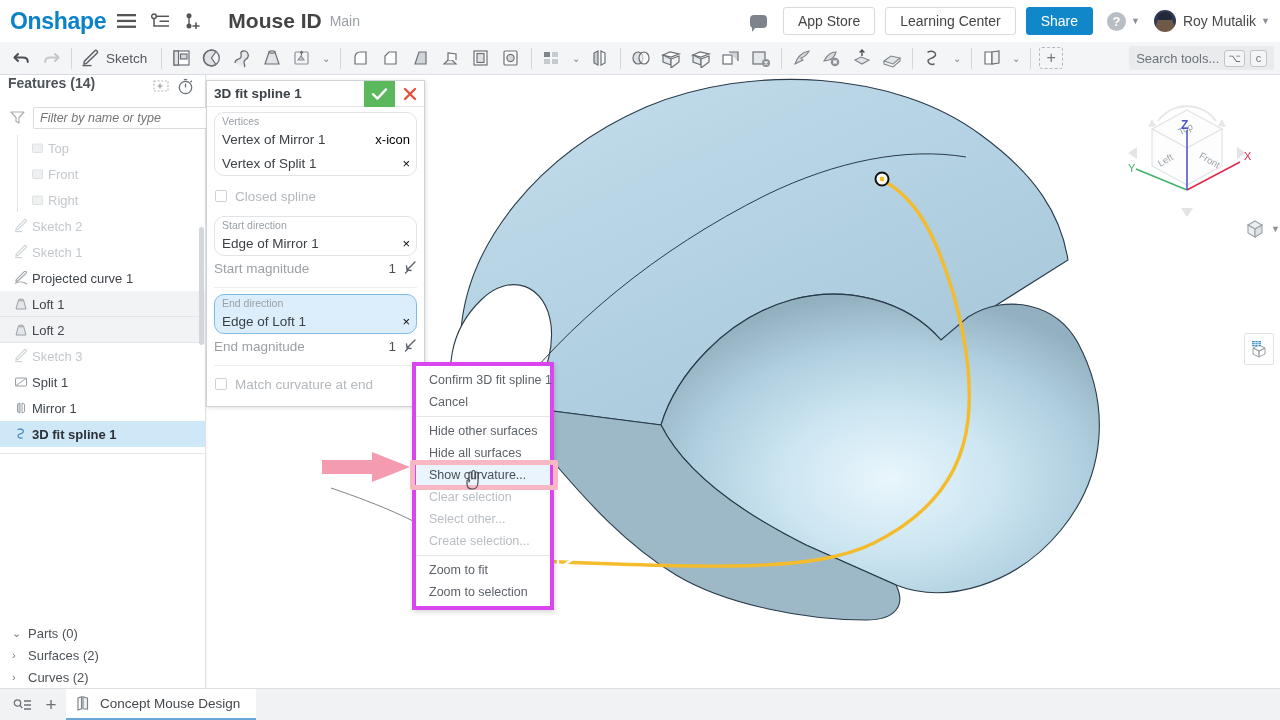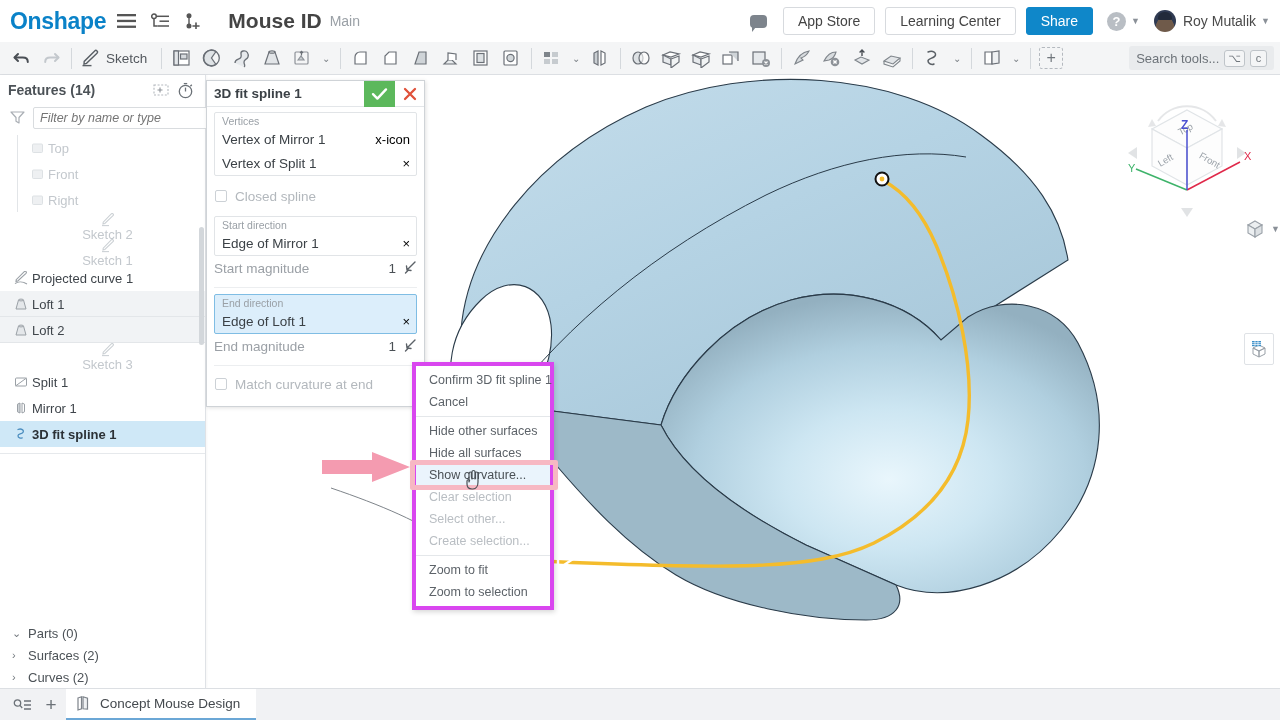--- a/index.html
+++ b/index.html
@@ -73,39 +73,39 @@
     background:#f4f5f6; color:#70767c; font-size:11px; margin-left:5px; padding:0 3px;}
   .plus-dashed{width:24px;height:22px;border:1px dashed #b4b9bf;border-radius:3px;
     display:flex;align-items:center;justify-content:center;color:#71777d;font-size:16px;}
 
   
   .left-panel {
     position:absolute; top:75px; left:0; width:206px; bottom:32px;
     background:#fff; border-right:1px solid #dfe2e6; display:flex; flex-direction:column;
     box-shadow: 1px 0 2px rgba(0,0,0,.04);
   }
-  .feat-header { height:30px; display:flex; align-items:center; padding:0 8px; }
+  .feat-header { height:30px; display:flex; align-items:flex-start; padding:0 8px; }
   .feat-title { font-size:14px; font-weight:bold; color:#4c5257; }
   .feat-header .sp{flex:1;}
   .feat-hdr-ico{width:24px;height:22px;display:flex;align-items:center;justify-content:center;
      color:#8d9298;cursor:pointer;}
   .filter-row { display:flex; align-items:center; padding:2px 8px 6px 10px; }
   .funnel{margin-right:8px;color:#9ba0a6;}
   .filter-input{flex:1;height:22px;border:1px solid #d9dcdf;border-radius:2px;background:#fff;
      font-style:italic;color:#b2b7bc;font-size:12.5px;padding:0 6px;font-family:"Liberation Sans",sans-serif;}
   .tree { flex:1; overflow:hidden; position:relative; }
   .tree-scroll{position:absolute;inset:0;overflow:hidden;}
   .tree-row {
     height:26px; display:flex; align-items:center; padding-left:10px; font-size:13px;
     color:#3f454b; cursor:pointer; position:relative;
   }
   .tree-row .ti { width:22px; display:flex; align-items:center; justify-content:center;
      color:#9aa0a6; flex:0 0 auto; }
   .tree-row.plane { padding-left:26px; color:#c3c8cd; }
-  .tree-row.dim { color:#c3c8cd;flex-direction:column; }
+  .tree-row.dim { color:#c3c8cd; }
   .tree-row.dim .ti{color:#ccd1d5;}
   .tree-row.sel { background:#cfe8f7; font-weight:bold; color:#2b3136; }
   .tree-row.hl { background:#f1f3f5; }
   .tree-row.hl::after{content:"";position:absolute;left:0;right:0;bottom:0;height:1px;background:#e3e6e9;}
   .plane-stem{position:absolute;left:17px;top:0;width:1px;height:77px;background:#e2e5e8;}
   .tree-sep{height:1px;background:#e6e9ec;margin:6px 0 0;}
   .tree-scrollbar{position:absolute;right:1px;top:92px;width:5px;height:118px;background:#d3d7db;border-radius:3px;}
   .bottom-sections{padding:6px 0 0;}
   .sect-row{height:22px;display:flex;align-items:center;padding-left:12px;font-size:13px;color:#4c5257;cursor:pointer;}
   .sect-row .chev{width:16px;color:#72787e;font-size:11px;}
@@ -116,21 +116,21 @@
     background:#fff; border:1px solid #cfd3d7; box-shadow:1px 1px 4px rgba(0,0,0,.12);
     z-index:20;
   }
   .dlg-head{height:26px;display:flex;align-items:center;border-bottom:1px solid #e3e6e9;}
   .dlg-title{flex:1;padding-left:7px;font-size:13.5px;font-weight:bold;color:#3b4146;}
   .dlg-ok{width:31px;height:26px;background:#5cb85c;color:#fff;display:flex;align-items:center;
      justify-content:center;font-size:16px;cursor:pointer;}
   .dlg-cancel{width:29px;height:26px;color:#e0513a;display:flex;align-items:center;justify-content:center;
      font-size:17px;cursor:pointer;}
   .dlg-body{padding:5px 7px 8px;}
-  .grp{border:1px solid #e1e4e7;border-radius:2px;margin-bottom:8px;background:#fff;}
+  .grp{border:1px solid #e1e4e7;border-radius:10px;margin-bottom:8px;background:#fff;}
   .grp-label{font-size:10.5px;color:#9aa0a6;padding:2px 7px 0;}
   .grp-item{height:24px;display:flex;align-items:center;padding:0 6px 0 7px;font-size:13.5px;color:#3b4146;}
   .grp-item .x{margin-left:auto;color:#000000;font-size:13px;cursor:pointer;}
   .grp.active{background:#dceefb;border-color:#7fbde4;}
   .chk-row{display:flex;align-items:center;height:24px;margin:0 0 8px 1px;font-size:13.5px;color:#b3b8bd;}
   .chkbox{width:12px;height:12px;border:1px solid #ccd1d6;border-radius:2px;margin-right:8px;background:#fff;}
   .mag-row{display:flex;align-items:center;height:24px;font-size:13.5px;color:#9ba0a6;
      border-bottom:1px solid #eceef0;margin-bottom:6px;padding-bottom:14px;}
   .mag-row .val{margin-left:auto;color:#4a5055;margin-right:6px;}
   .mag-ico{color:#5c6268;}

